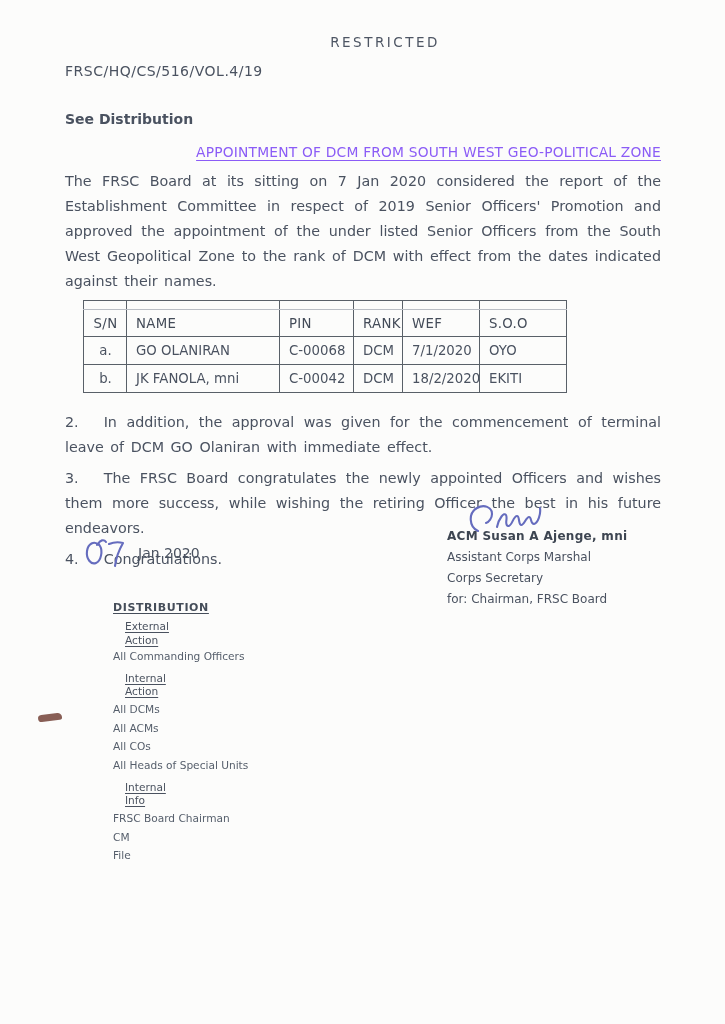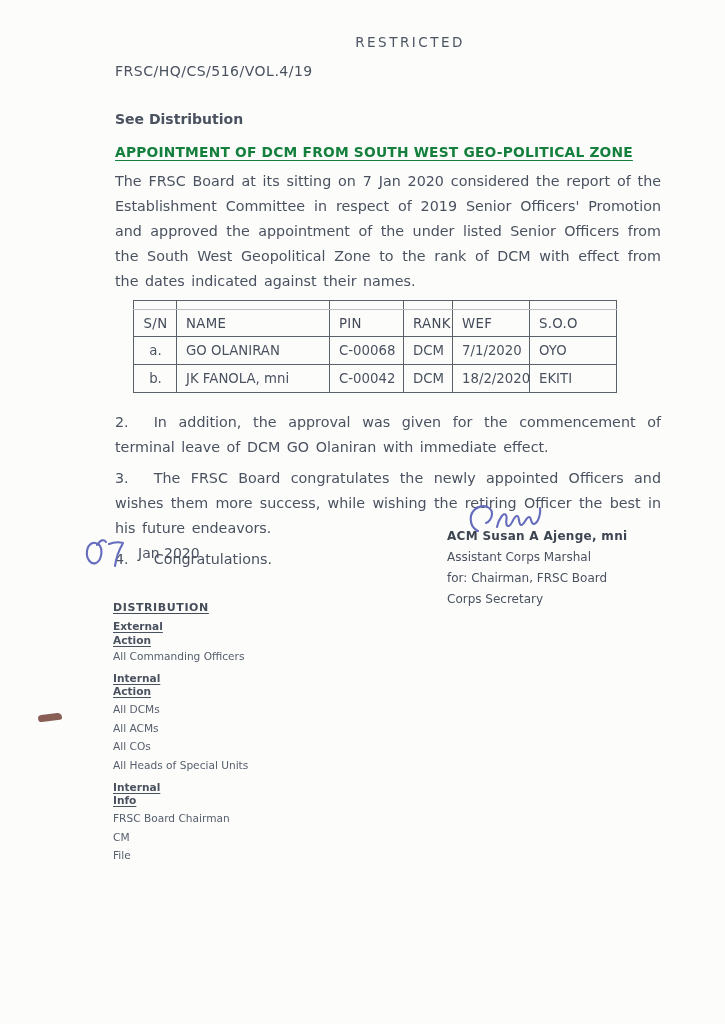--- a/index.html
+++ b/index.html
@@ -8,21 +8,21 @@
     position: relative;
     width: 725px;
     height: 1024px;
     margin: 0 auto;
     background: #fcfcfb;
     font-family: "DejaVu Sans", "Liberation Sans", sans-serif;
     color: #4a5260;
     overflow: hidden;
   }
   .content {
-    padding: 34px 64px 0 115px;
+    padding: 34px 64px 0 65px;
   }
   .classification {
     text-align: center;
     font-size: 13.5px;
     letter-spacing: 2.5px;
     color: #4d5563;
     transform: translateX(22px);
     margin-bottom: 13px;
   }
   .ref-number {
@@ -30,26 +30,27 @@
     letter-spacing: 0.5px;
     margin-bottom: 32px;
   }
   .addressee {
     font-size: 14px;
     margin-bottom: 17px;
     font-weight: bold;
   }
   .doc-title {
     font-size: 13.8px;
-    font-weight: bold;
-    color: #15803d;
+    font-weight: normal;
+    color: #8b5cf6;
     letter-spacing: 0.2px;
     text-decoration: underline;
     text-underline-offset: 3px;
     margin-bottom: 9px;
+    text-align: right;
   }
   .para {
     font-size: 14.3px;
     line-height: 25px;
     text-align: justify;
     word-spacing: 2px;
     margin-bottom: 6px;
   }
   .para .pnum { margin-right: 25px; }
   .para.last { text-align: left; }
@@ -106,23 +107,24 @@
     font-size: 10.6px; color: #555e6b; line-height: 15px;
   }
   .dist-heading {
     font-weight: bold; color: #454d59; font-size: 11px;
     letter-spacing: 0.6px;
     text-decoration: underline; text-underline-offset: 2px;
     margin-bottom: 5px;
   }
   .dist-group { margin-bottom: 8px; }
   .dist-label {
-    font-weight: bold; color: #4a525f;
+    font-weight: normal; color: #4a525f;
     text-decoration: underline; text-underline-offset: 2px;
     line-height: 13.5px;
+    margin-left: 12px;
   }
   .dist-item { line-height: 15px; padding-top: 1.5px; }
   .dist-group.wide .dist-item { line-height: 15px; padding-top: 3.5px; }
   
   .smudge {
     position: absolute; left: 38px; top: 714px;
     width: 24px; height: 7px;
     background: #7b4c42;
     border-radius: 4px 5px 3px 4px;
     transform: rotate(-7deg);
@@ -205,22 +207,22 @@
   <div class="signature-scribble" aria-label="handwritten-signature-blue-ink">
     <svg width="100" height="40" viewBox="0 0 100 40">
       <path class="ink" d="M12,31 C3,27 2,13 11,8 C18,4 26,7 26,14 C26,18 23,22 20,23"></path>
       <path class="ink" d="M31,27 C33,18 38,12 40,15 C42,18 38,25 42,26 C46,27 47,16 51,16 C54,16 52,24 55,25 C58,26 60,17 63,17 C66,17 64,24 68,24 C72,23 75,14 74,8"></path>
     </svg>
   </div>
 
   <div class="sig-block">
     <div class="sig-name">ACM Susan A Ajenge, mni</div>
     <div>Assistant Corps Marshal</div>
+    <div>Corps Secretary</div>
     <div>for: Chairman, FRSC Board</div>
-    <div>Corps Secretary</div>
   </div>
 
   <div class="date-line">
     <div class="handwritten-day" aria-label="07">
       <svg width="48" height="36" viewBox="0 0 48 36">
         <path class="ink" d="M15,9 C10,4 4,8 3,15 C2,23 7,29 12,27 C17,25 19,15 16,10 C15,8 13,7 13,9"></path>
         <path class="ink" d="M14,8 C16,4 20,3 22,6"></path>
         <path class="ink" d="M25,8 C30,6 35,6 39,7 C35,14 32,22 31,30"></path>
       </svg>
     </div>

